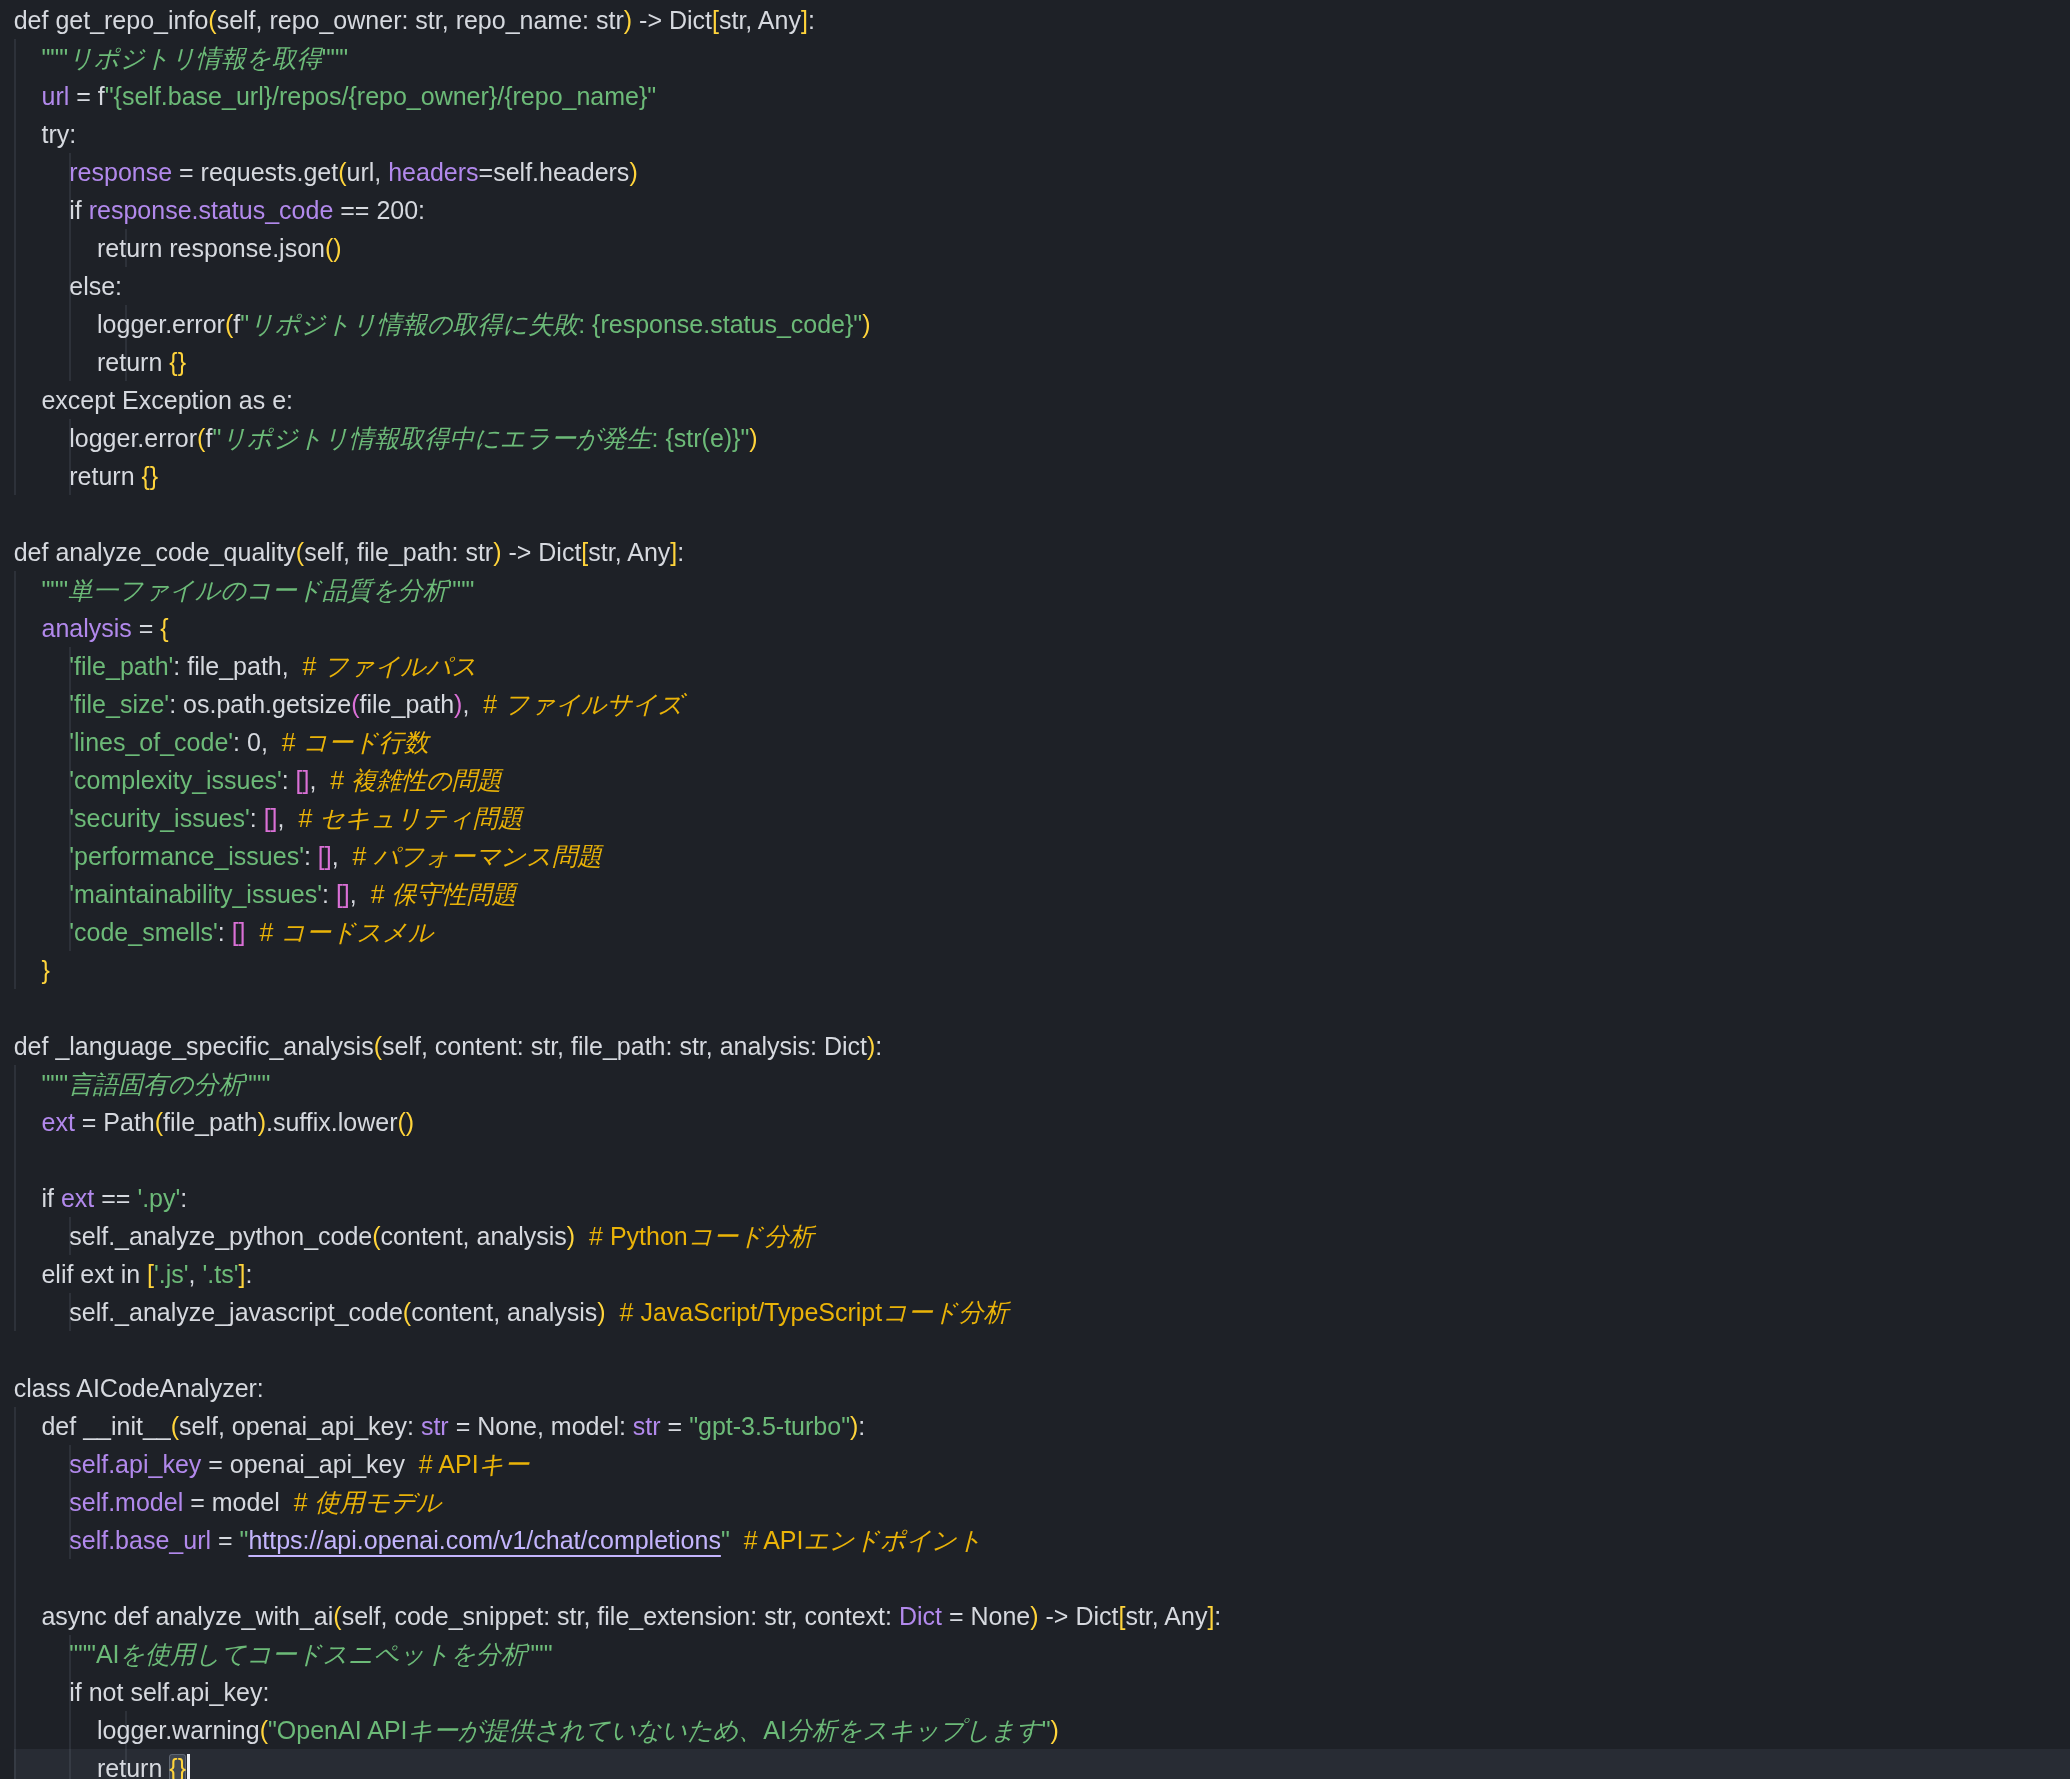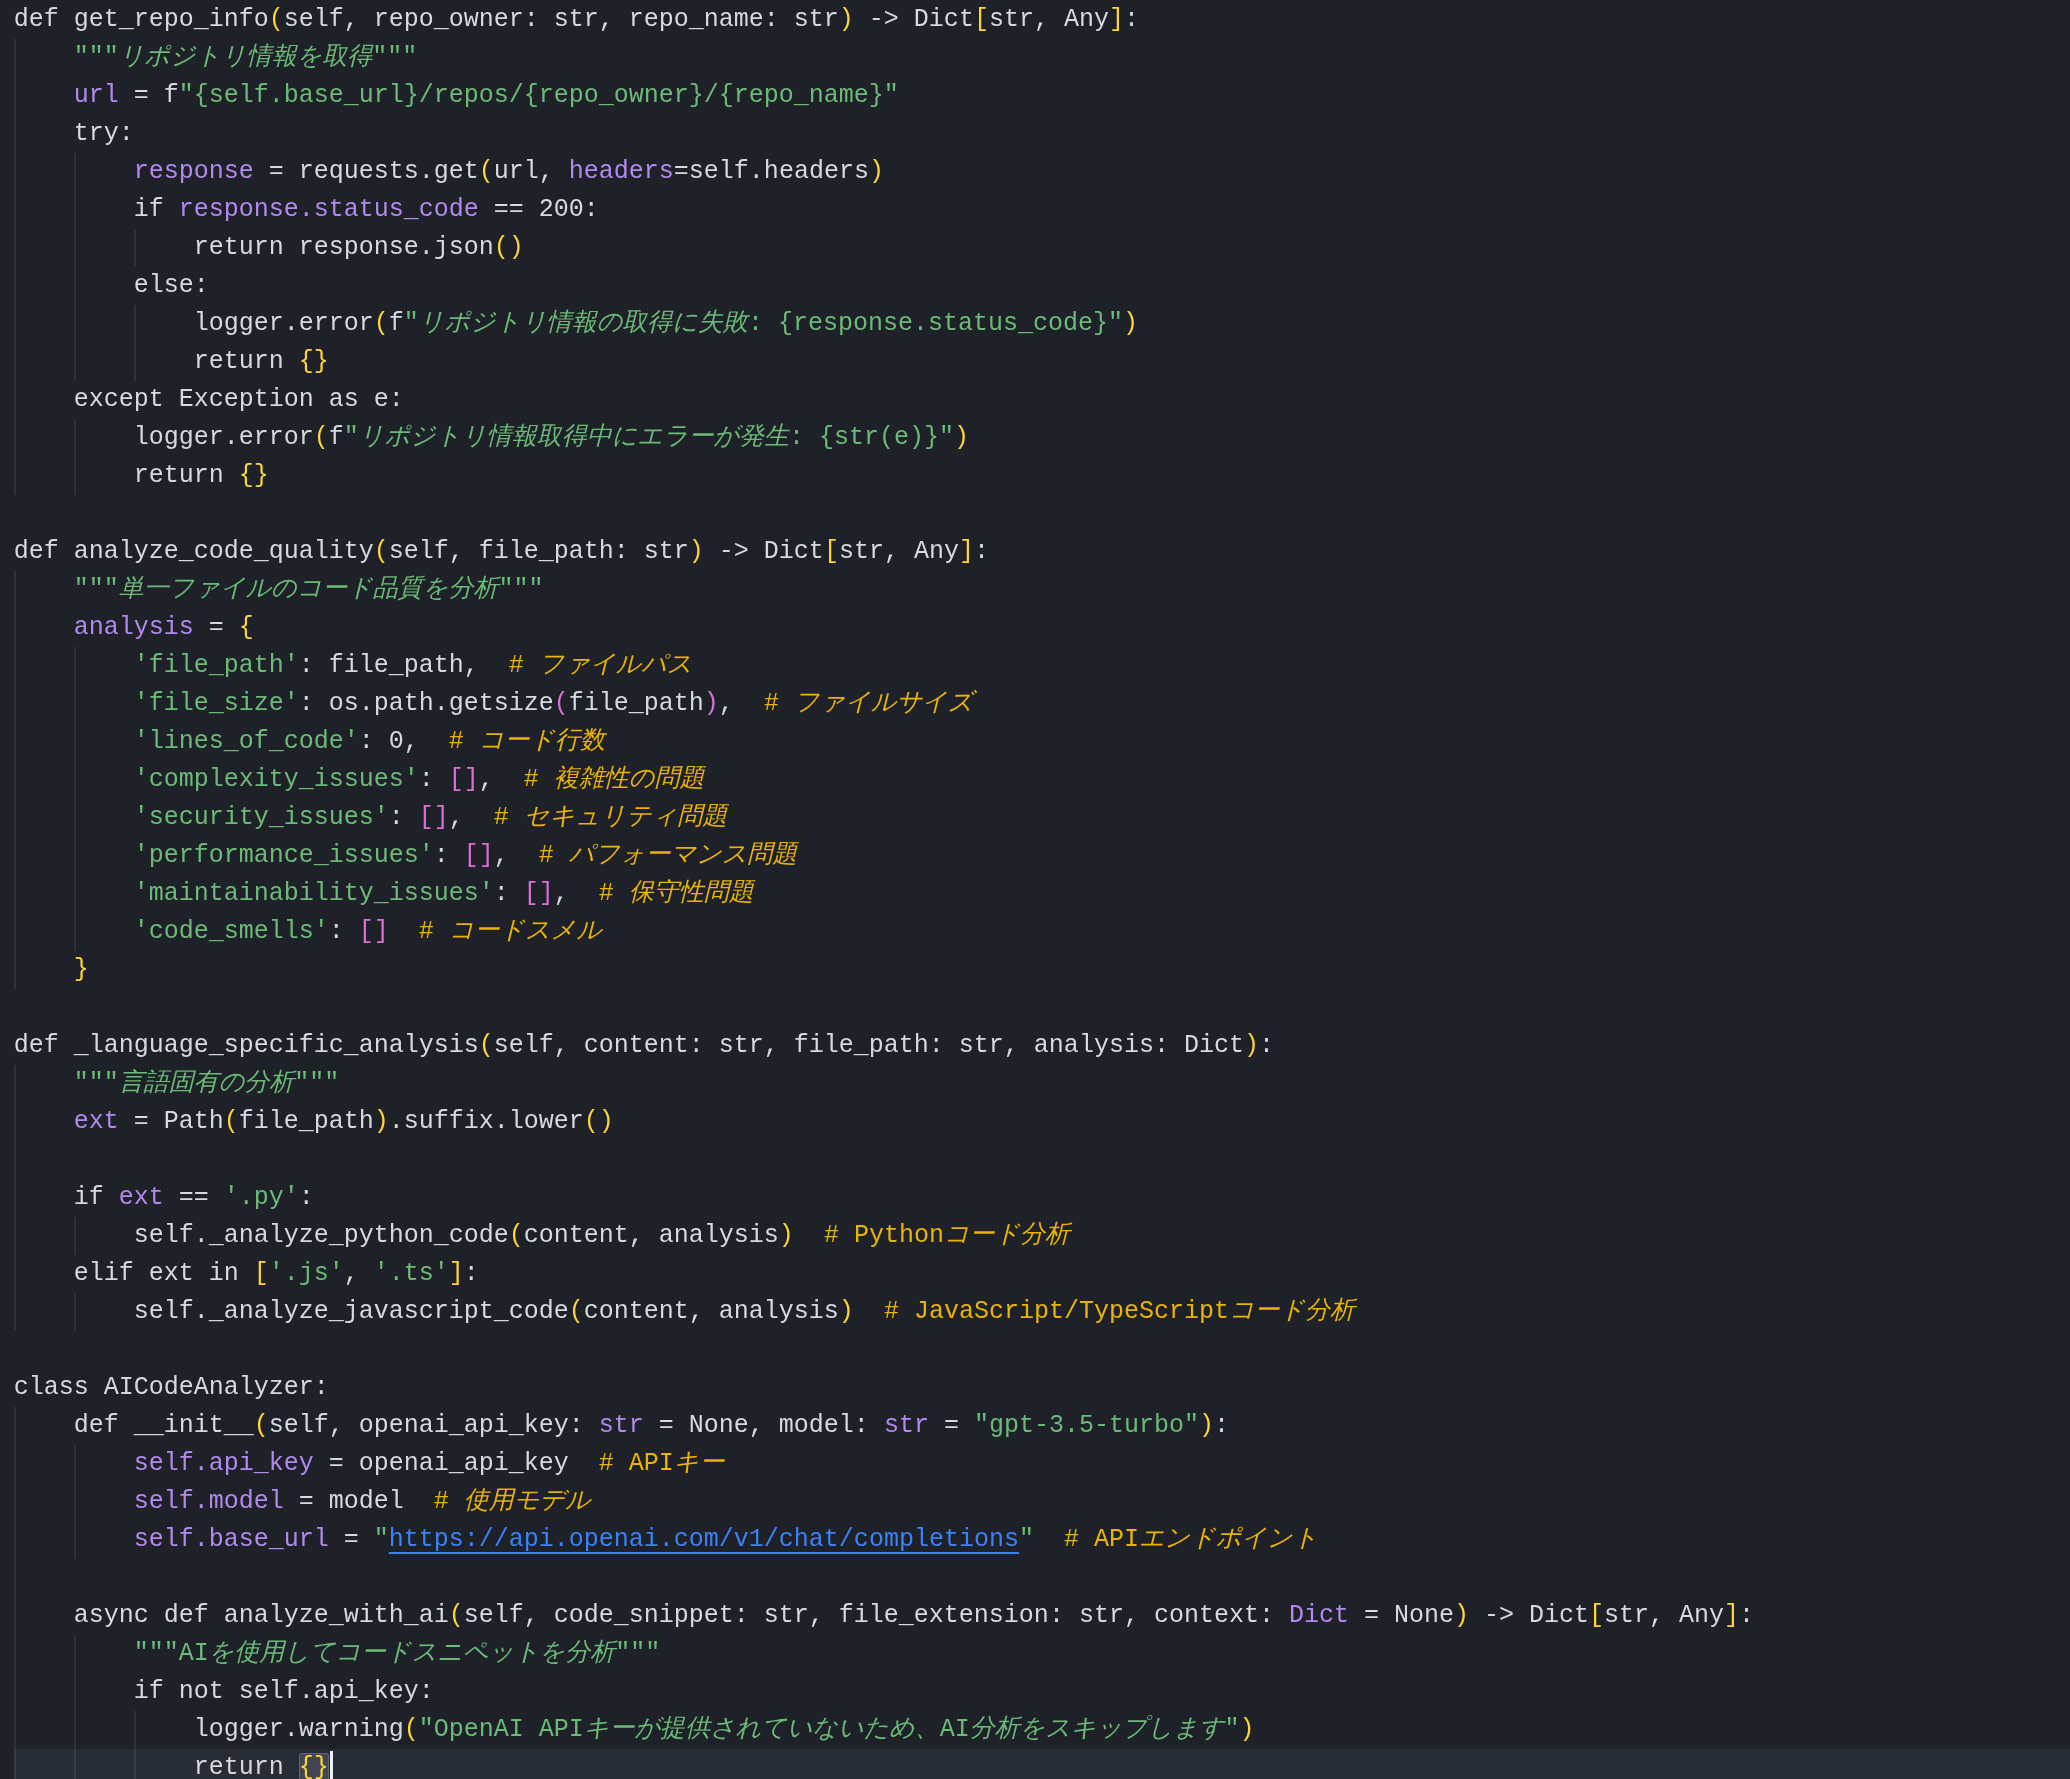--- a/index.html
+++ b/index.html
@@ -1,39 +1,39 @@
 <!DOCTYPE html>
 <html><head>
 <meta charset="utf-8">
 <style>
   html,body{margin:0;padding:0;background:#1e2127;}
   .editor{
     position:relative;
     width:2070px;height:1780px;
     overflow:hidden;
     background:#1e2127;
-    font-family:Liberation Mono, monospace;
+    font-family:Liberation Sans, sans-serif;
     font-size:25px;
     line-height:38px;
     color:#d6d9df;
     white-space:pre;
     padding-top:1px;
     box-sizing:border-box;
   }
   .line{position:relative;height:38px;padding-left:13.7px;box-sizing:border-box;}
   .line.cur{background:linear-gradient(to right,#1e2127 13.7px,#282c34 13.7px);}
   .ig{position:absolute;top:0;bottom:0;width:2px;background:rgba(190,200,220,0.10);}
   .tok{display:inline;}
   .d{color:#d6d9df;}
   .p{color:#b289ec;}
   .g{color:#6cba78;}
   .y{color:#ffd43b;}
   .k{color:#da70d6;}
   .c{color:#eab308;}
-  .u{color:#3b82f6;text-decoration:underline;text-decoration-thickness:2px;text-underline-offset:5.9px;}
+  .u{color:#c4b5fd;text-decoration:underline;text-decoration-thickness:2px;text-underline-offset:5.9px;}
   .m{background:rgba(130,142,160,0.28);outline:1px solid rgba(165,175,190,0.30);outline-offset:-1px;border-radius:2.9px;color:#ffd43b;}
   .cjk{font-style:italic;margin-top:47px;}
   .cursor{display:inline-block;width:2.9px;height:29px;background:#eef1f6;vertical-align:-5.9px;margin-left:1px;}
 </style>
 </head>
 <body>
 
 <div class="editor"><div class="line"><span class="tok d">def get_repo_info</span><span class="tok y">(</span><span class="tok d">self, repo_owner: str, repo_name: str</span><span class="tok y">)</span><span class="tok d"> -&gt; Dict</span><span class="tok y">[</span><span class="tok d">str, Any</span><span class="tok y">]</span><span class="tok d">:</span></div><div class="line"><span class="ig" style="left: calc(0ch + 13.7px);"></span><span class="tok d">    </span><span class="tok g">"""<span class="cjk">リポジトリ情報を取得</span>"""</span></div><div class="line"><span class="ig" style="left: calc(0ch + 13.7px);"></span><span class="tok d">    </span><span class="tok p">url</span><span class="tok d"> = f</span><span class="tok g">"{self.base_url}/repos/{repo_owner}/{repo_name}"</span></div><div class="line"><span class="ig" style="left: calc(0ch + 13.7px);"></span><span class="tok d">    try:</span></div><div class="line"><span class="ig" style="left: calc(0ch + 13.7px);"></span><span class="ig" style="left: calc(4ch + 13.7px);"></span><span class="tok d">        </span><span class="tok p">response</span><span class="tok d"> = requests.get</span><span class="tok y">(</span><span class="tok d">url, </span><span class="tok p">headers</span><span class="tok d">=self.headers</span><span class="tok y">)</span></div><div class="line"><span class="ig" style="left: calc(0ch + 13.7px);"></span><span class="ig" style="left: calc(4ch + 13.7px);"></span><span class="tok d">        if </span><span class="tok p">response.status_code</span><span class="tok d"> == 200:</span></div><div class="line"><span class="ig" style="left: calc(0ch + 13.7px);"></span><span class="ig" style="left: calc(4ch + 13.7px);"></span><span class="ig" style="left: calc(8ch + 13.7px);"></span><span class="tok d">            return response.json</span><span class="tok y">()</span></div><div class="line"><span class="ig" style="left: calc(0ch + 13.7px);"></span><span class="ig" style="left: calc(4ch + 13.7px);"></span><span class="tok d">        else:</span></div><div class="line"><span class="ig" style="left: calc(0ch + 13.7px);"></span><span class="ig" style="left: calc(4ch + 13.7px);"></span><span class="ig" style="left: calc(8ch + 13.7px);"></span><span class="tok d">            logger.error</span><span class="tok y">(</span><span class="tok d">f</span><span class="tok g">"<span class="cjk">リポジトリ情報の取得に失敗</span>: {response.status_code}"</span><span class="tok y">)</span></div><div class="line"><span class="ig" style="left: calc(0ch + 13.7px);"></span><span class="ig" style="left: calc(4ch + 13.7px);"></span><span class="ig" style="left: calc(8ch + 13.7px);"></span><span class="tok d">            return </span><span class="tok y">{}</span></div><div class="line"><span class="ig" style="left: calc(0ch + 13.7px);"></span><span class="tok d">    except Exception as e:</span></div><div class="line"><span class="ig" style="left: calc(0ch + 13.7px);"></span><span class="ig" style="left: calc(4ch + 13.7px);"></span><span class="tok d">        logger.error</span><span class="tok y">(</span><span class="tok d">f</span><span class="tok g">"<span class="cjk">リポジトリ情報取得中にエラーが発生</span>: {str(e)}"</span><span class="tok y">)</span></div><div class="line"><span class="ig" style="left: calc(0ch + 13.7px);"></span><span class="ig" style="left: calc(4ch + 13.7px);"></span><span class="tok d">        return </span><span class="tok y">{}</span></div><div class="line"></div><div class="line"><span class="tok d">def analyze_code_quality</span><span class="tok y">(</span><span class="tok d">self, file_path: str</span><span class="tok y">)</span><span class="tok d"> -&gt; Dict</span><span class="tok y">[</span><span class="tok d">str, Any</span><span class="tok y">]</span><span class="tok d">:</span></div><div class="line"><span class="ig" style="left: calc(0ch + 13.7px);"></span><span class="tok d">    </span><span class="tok g">"""<span class="cjk">単一ファイルのコード品質を分析</span>"""</span></div><div class="line"><span class="ig" style="left: calc(0ch + 13.7px);"></span><span class="tok d">    </span><span class="tok p">analysis</span><span class="tok d"> = </span><span class="tok y">{</span></div><div class="line"><span class="ig" style="left: calc(0ch + 13.7px);"></span><span class="ig" style="left: calc(4ch + 13.7px);"></span><span class="tok d">        </span><span class="tok g">'file_path'</span><span class="tok d">: file_path,  </span><span class="tok c"># <span class="cjk">ファイルパス</span></span></div><div class="line"><span class="ig" style="left: calc(0ch + 13.7px);"></span><span class="ig" style="left: calc(4ch + 13.7px);"></span><span class="tok d">        </span><span class="tok g">'file_size'</span><span class="tok d">: os.path.getsize</span><span class="tok k">(</span><span class="tok d">file_path</span><span class="tok k">)</span><span class="tok d">,  </span><span class="tok c"># <span class="cjk">ファイルサイズ</span></span></div><div class="line"><span class="ig" style="left: calc(0ch + 13.7px);"></span><span class="ig" style="left: calc(4ch + 13.7px);"></span><span class="tok d">        </span><span class="tok g">'lines_of_code'</span><span class="tok d">: 0,  </span><span class="tok c"># <span class="cjk">コード行数</span></span></div><div class="line"><span class="ig" style="left: calc(0ch + 13.7px);"></span><span class="ig" style="left: calc(4ch + 13.7px);"></span><span class="tok d">        </span><span class="tok g">'complexity_issues'</span><span class="tok d">: </span><span class="tok k">[]</span><span class="tok d">,  </span><span class="tok c"># <span class="cjk">複雑性の問題</span></span></div><div class="line"><span class="ig" style="left: calc(0ch + 13.7px);"></span><span class="ig" style="left: calc(4ch + 13.7px);"></span><span class="tok d">        </span><span class="tok g">'security_issues'</span><span class="tok d">: </span><span class="tok k">[]</span><span class="tok d">,  </span><span class="tok c"># <span class="cjk">セキュリティ問題</span></span></div><div class="line"><span class="ig" style="left: calc(0ch + 13.7px);"></span><span class="ig" style="left: calc(4ch + 13.7px);"></span><span class="tok d">        </span><span class="tok g">'performance_issues'</span><span class="tok d">: </span><span class="tok k">[]</span><span class="tok d">,  </span><span class="tok c"># <span class="cjk">パフォーマンス問題</span></span></div><div class="line"><span class="ig" style="left: calc(0ch + 13.7px);"></span><span class="ig" style="left: calc(4ch + 13.7px);"></span><span class="tok d">        </span><span class="tok g">'maintainability_issues'</span><span class="tok d">: </span><span class="tok k">[]</span><span class="tok d">,  </span><span class="tok c"># <span class="cjk">保守性問題</span></span></div><div class="line"><span class="ig" style="left: calc(0ch + 13.7px);"></span><span class="ig" style="left: calc(4ch + 13.7px);"></span><span class="tok d">        </span><span class="tok g">'code_smells'</span><span class="tok d">: </span><span class="tok k">[]</span><span class="tok d">  </span><span class="tok c"># <span class="cjk">コードスメル</span></span></div><div class="line"><span class="ig" style="left: calc(0ch + 13.7px);"></span><span class="tok d">    </span><span class="tok y">}</span></div><div class="line"></div><div class="line"><span class="tok d">def _language_specific_analysis</span><span class="tok y">(</span><span class="tok d">self, content: str, file_path: str, analysis: Dict</span><span class="tok y">)</span><span class="tok d">:</span></div><div class="line"><span class="ig" style="left: calc(0ch + 13.7px);"></span><span class="tok d">    </span><span class="tok g">"""<span class="cjk">言語固有の分析</span>"""</span></div><div class="line"><span class="ig" style="left: calc(0ch + 13.7px);"></span><span class="tok d">    </span><span class="tok p">ext</span><span class="tok d"> = Path</span><span class="tok y">(</span><span class="tok d">file_path</span><span class="tok y">)</span><span class="tok d">.suffix.lower</span><span class="tok y">()</span></div><div class="line"><span class="ig" style="left: calc(0ch + 13.7px);"></span></div><div class="line"><span class="ig" style="left: calc(0ch + 13.7px);"></span><span class="tok d">    if </span><span class="tok p">ext</span><span class="tok d"> == </span><span class="tok g">'.py'</span><span class="tok d">:</span></div><div class="line"><span class="ig" style="left: calc(0ch + 13.7px);"></span><span class="ig" style="left: calc(4ch + 13.7px);"></span><span class="tok d">        self._analyze_python_code</span><span class="tok y">(</span><span class="tok d">content, analysis</span><span class="tok y">)</span><span class="tok d">  </span><span class="tok c"># Python<span class="cjk">コード分析</span></span></div><div class="line"><span class="ig" style="left: calc(0ch + 13.7px);"></span><span class="tok d">    elif ext in </span><span class="tok y">[</span><span class="tok g">'.js'</span><span class="tok d">, </span><span class="tok g">'.ts'</span><span class="tok y">]</span><span class="tok d">:</span></div><div class="line"><span class="ig" style="left: calc(0ch + 13.7px);"></span><span class="ig" style="left: calc(4ch + 13.7px);"></span><span class="tok d">        self._analyze_javascript_code</span><span class="tok y">(</span><span class="tok d">content, analysis</span><span class="tok y">)</span><span class="tok d">  </span><span class="tok c"># JavaScript/TypeScript<span class="cjk">コード分析</span></span></div><div class="line"></div><div class="line"><span class="tok d">class AICodeAnalyzer:</span></div><div class="line"><span class="ig" style="left: calc(0ch + 13.7px);"></span><span class="tok d">    def __init__</span><span class="tok y">(</span><span class="tok d">self, openai_api_key: </span><span class="tok p">str</span><span class="tok d"> = None, model: </span><span class="tok p">str</span><span class="tok d"> = </span><span class="tok g">"gpt-3.5-turbo"</span><span class="tok y">)</span><span class="tok d">:</span></div><div class="line"><span class="ig" style="left: calc(0ch + 13.7px);"></span><span class="ig" style="left: calc(4ch + 13.7px);"></span><span class="tok d">        </span><span class="tok p">self.api_key</span><span class="tok d"> = openai_api_key  </span><span class="tok c"># API<span class="cjk">キー</span></span></div><div class="line"><span class="ig" style="left: calc(0ch + 13.7px);"></span><span class="ig" style="left: calc(4ch + 13.7px);"></span><span class="tok d">        </span><span class="tok p">self.model</span><span class="tok d"> = model  </span><span class="tok c"># <span class="cjk">使用モデル</span></span></div><div class="line"><span class="ig" style="left: calc(0ch + 13.7px);"></span><span class="ig" style="left: calc(4ch + 13.7px);"></span><span class="tok d">        </span><span class="tok p">self.base_url</span><span class="tok d"> = </span><span class="tok g">"</span><span class="tok u">https://api.openai.com/v1/chat/completions</span><span class="tok g">"</span><span class="tok d">  </span><span class="tok c"># API<span class="cjk">エンドポイント</span></span></div><div class="line"><span class="ig" style="left: calc(0ch + 13.7px);"></span></div><div class="line"><span class="ig" style="left: calc(0ch + 13.7px);"></span><span class="tok d">    async def analyze_with_ai</span><span class="tok y">(</span><span class="tok d">self, code_snippet: str, file_extension: str, context: </span><span class="tok p">Dict</span><span class="tok d"> = None</span><span class="tok y">)</span><span class="tok d"> -&gt; Dict</span><span class="tok y">[</span><span class="tok d">str, Any</span><span class="tok y">]</span><span class="tok d">:</span></div><div class="line"><span class="ig" style="left: calc(0ch + 13.7px);"></span><span class="ig" style="left: calc(4ch + 13.7px);"></span><span class="tok d">        </span><span class="tok g">"""AI<span class="cjk">を使用してコードスニペットを分析</span>"""</span></div><div class="line"><span class="ig" style="left: calc(0ch + 13.7px);"></span><span class="ig" style="left: calc(4ch + 13.7px);"></span><span class="tok d">        if not self.api_key:</span></div><div class="line"><span class="ig" style="left: calc(0ch + 13.7px);"></span><span class="ig" style="left: calc(4ch + 13.7px);"></span><span class="ig" style="left: calc(8ch + 13.7px);"></span><span class="tok d">            logger.warning</span><span class="tok y">(</span><span class="tok g">"OpenAI API<span class="cjk">キーが提供されていないため、</span>AI<span class="cjk">分析をスキップします</span>"</span><span class="tok y">)</span></div><div class="line cur"><span class="ig" style="left: calc(0ch + 13.7px);"></span><span class="ig" style="left: calc(4ch + 13.7px);"></span><span class="ig" style="left: calc(8ch + 13.7px);"></span><span class="tok d">            return </span><span class="tok m">{}</span><span class="cursor"></span></div></div>
 
 

